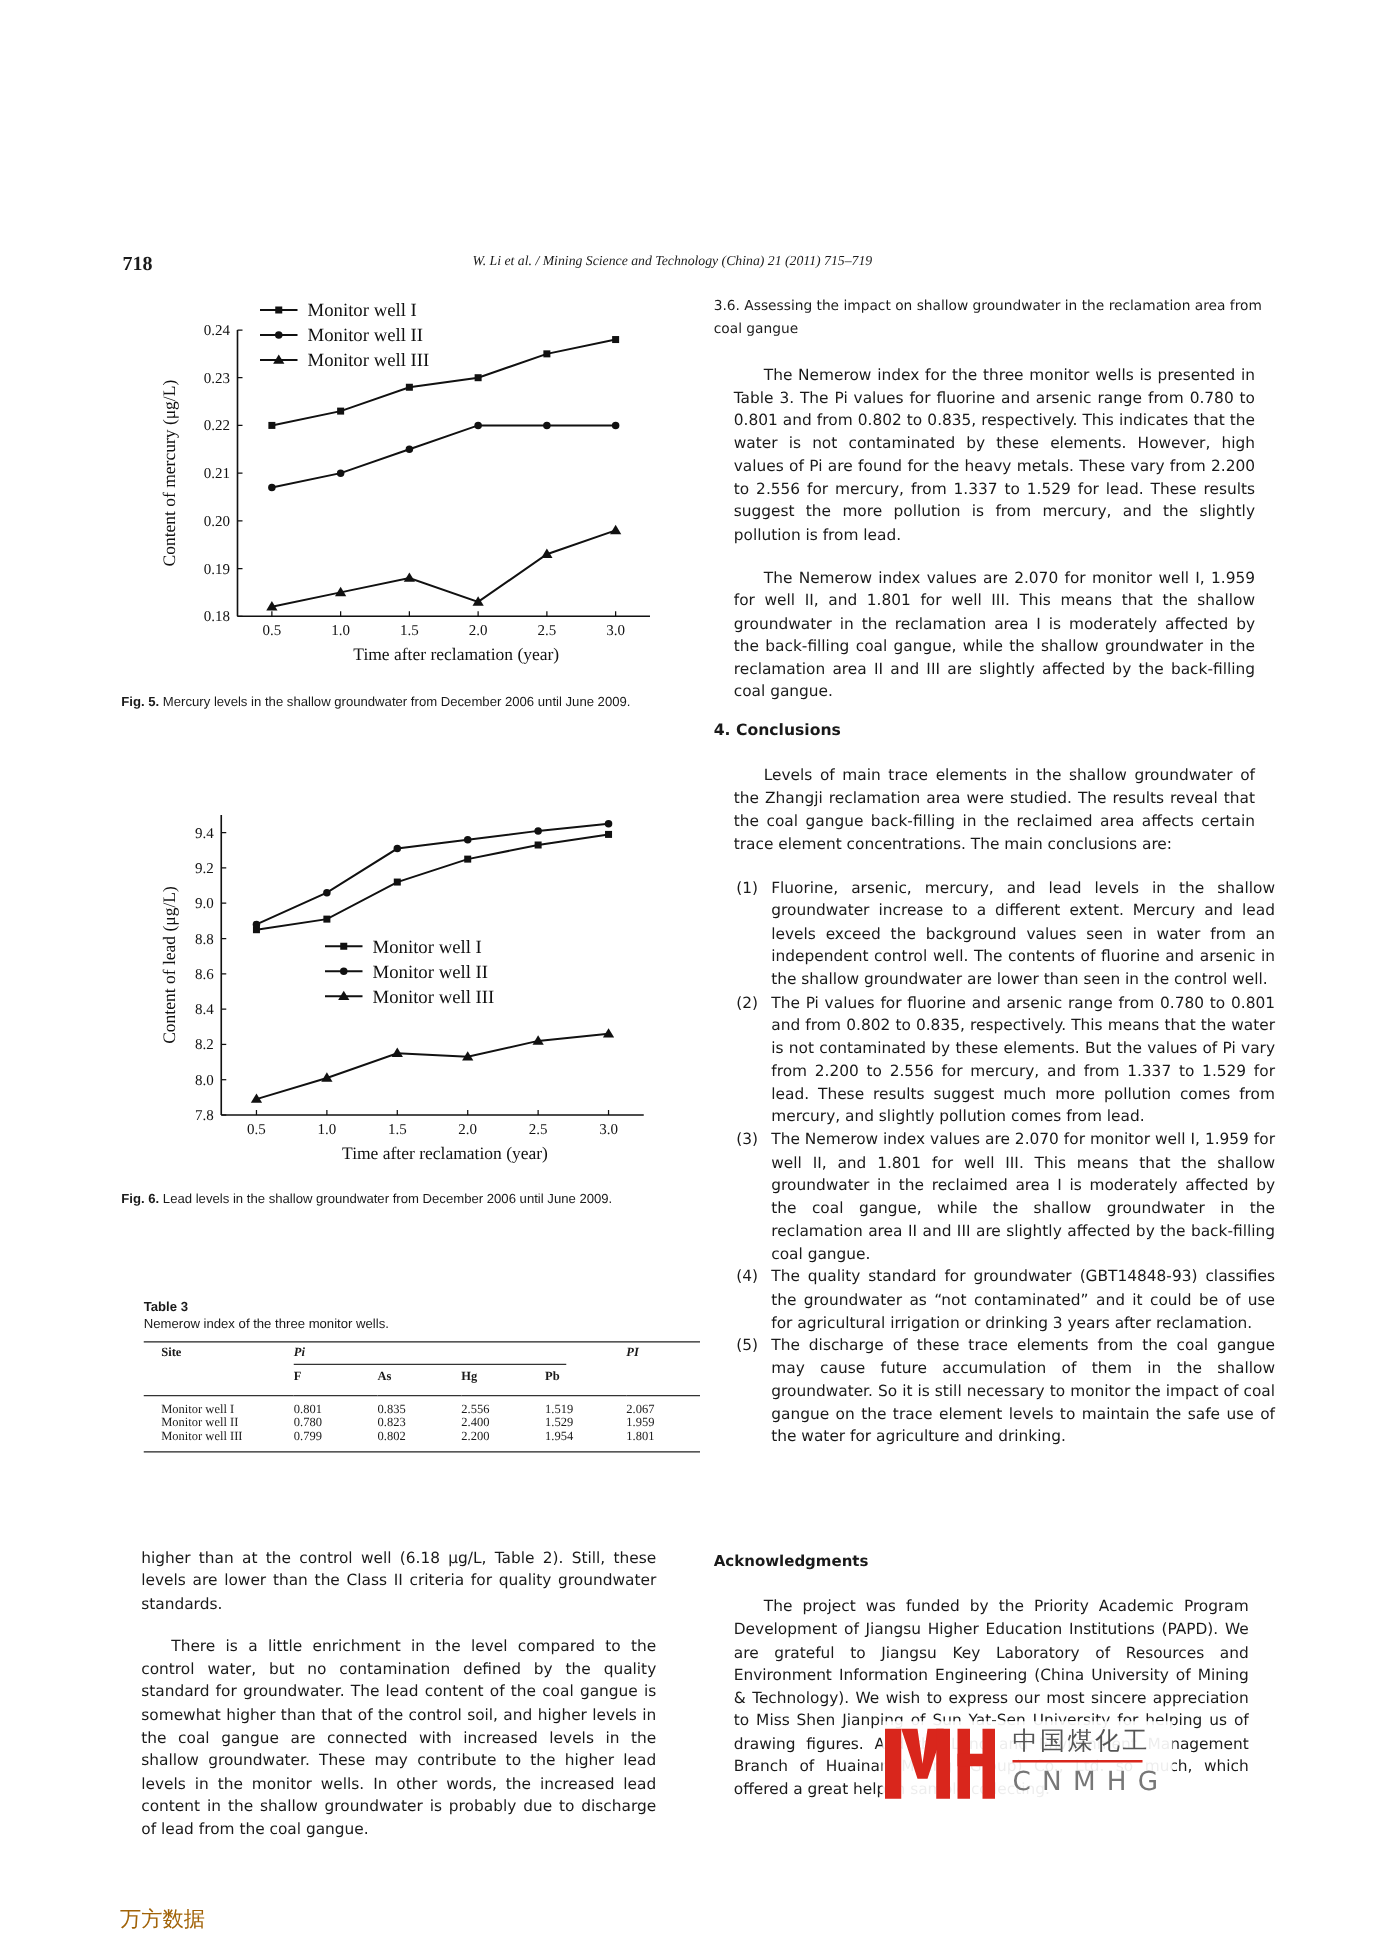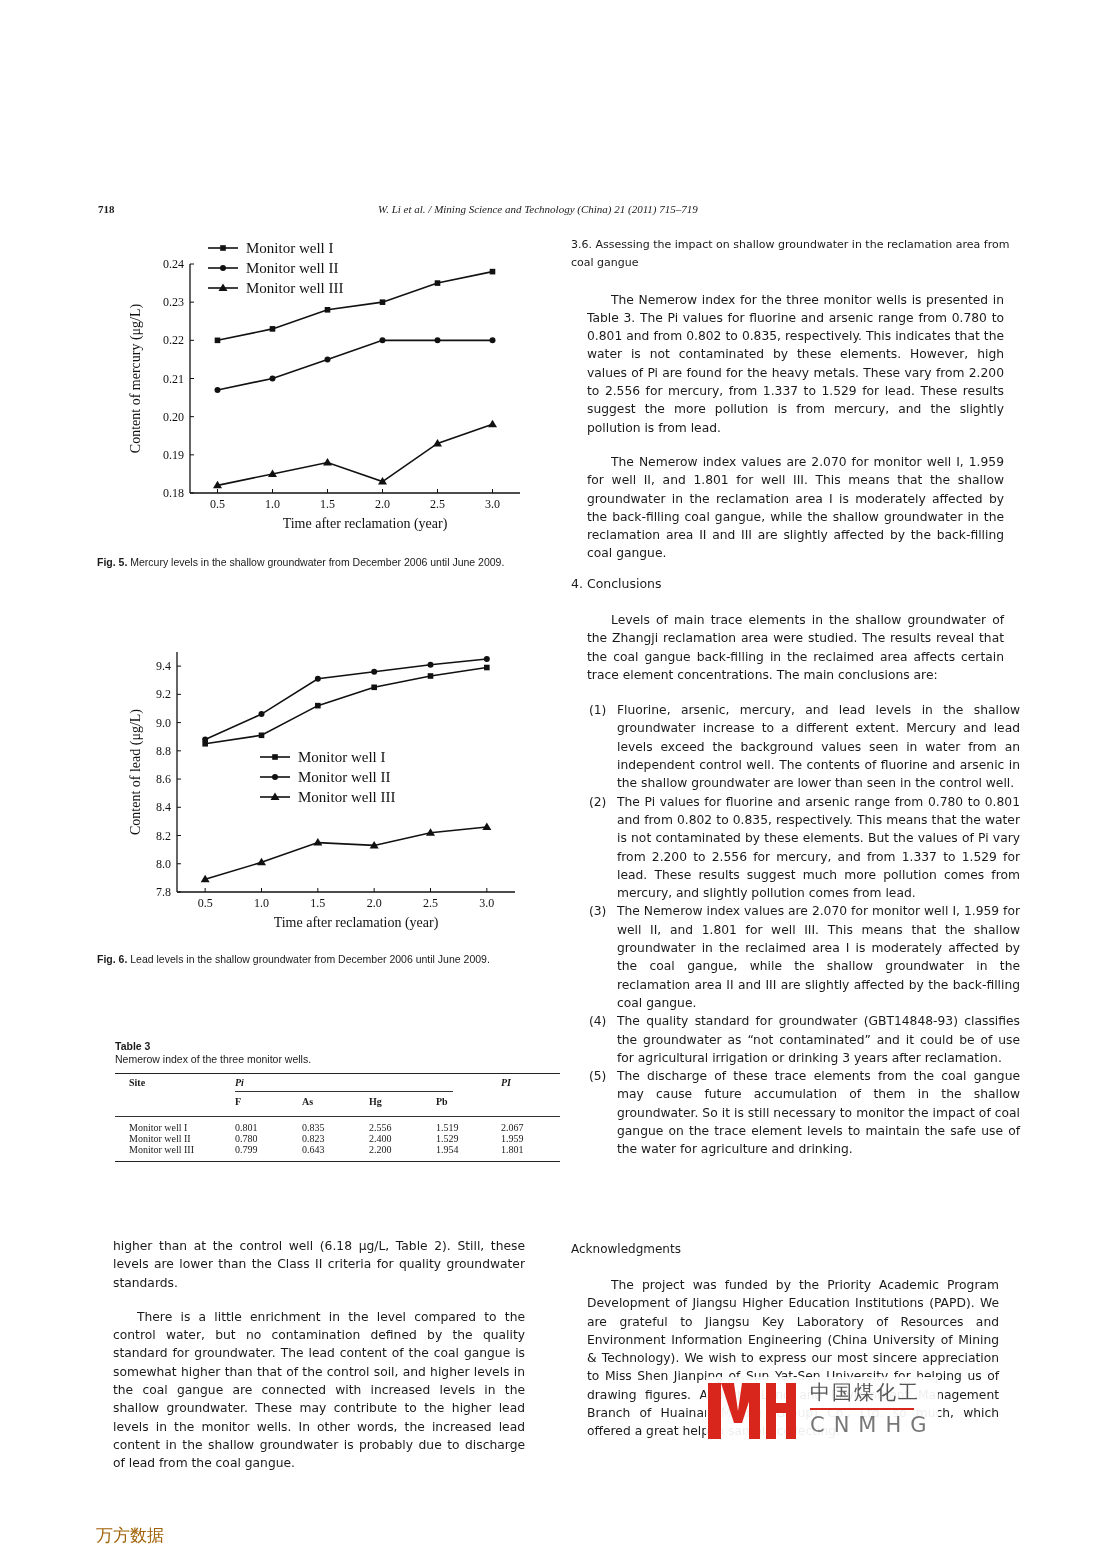--- a/index.html
+++ b/index.html
@@ -1,27 +1,27 @@
 <!DOCTYPE html>
 <html><head>
 <meta charset="utf-8">
 <style>
   html, body { margin: 0; padding: 0; background: #ffffff; }
   body { width: 1113px; height: 1568px; position: relative; overflow: hidden; color: #1a1a1a; font-family: "Liberation Sans", sans-serif; }
   .abs { position: absolute; }
-  .header-page { left: 98px; top: 203px; font-size: 11px; font-weight: bold; font-family: "Liberation Serif", serif; }
+  .header-page { left: 98px; top: 203px; font-size: 16px; font-weight: bold; font-family: "Liberation Serif", serif; }
   .header-journal { left: 378px; top: 203px; font-size: 11px; font-style: italic; font-family: "Liberation Serif", serif; }
   .chart-svg { position: absolute; }
   .chart-svg text { font-family: "Liberation Serif", serif; fill: #111; }
   .caption { font-size: 10.5px; line-height: 13px; font-family: "Liberation Sans", sans-serif; }
   .caption b { font-weight: bold; }
   .body-text { font-family: "DejaVu Sans", sans-serif; font-size: 12.3px; line-height: 18.3px; text-align: justify; }
   .body-text p { margin: 16px; text-indent: 24px; }
   .sec-title { font-family: "DejaVu Sans", sans-serif; font-size: 11px; line-height: 18.3px; }
-  .h-bold { font-family: "DejaVu Sans", sans-serif; font-size: 12.5px; font-weight: normal; }
+  .h-bold { font-family: "DejaVu Sans", sans-serif; font-size: 12.5px; font-weight: bold; }
   ol.concl { list-style: none; margin: 0; padding: 0; }
   ol.concl li { position: relative; padding-left: 28px; text-align: justify; }
   ol.concl li .num { position: absolute; left: 0; top: 0; }
   table.t3 { border-collapse: collapse; font-family: Liberation Serif, serif; font-size: 10px; }
   table.t3 td, table.t3 th { padding: 0; text-align: left; font-weight: normal; vertical-align: top; }
   .watermark { left: 706px; top: 1377px; width: 232px; height: 70px; }
   .wm-chinese { font-size: 20px; color: #555; font-family: "DejaVu Sans", sans-serif; letter-spacing: 2px; }
   .wm-latin { font-size: 21px; color: #777; font-family: "DejaVu Sans", sans-serif; letter-spacing: 9px; }
   .footer-brand { left: 96px; top: 1524px; font-size: 17px; color: #a16207; font-family: "DejaVu Sans", sans-serif; }
 </style>
@@ -215,21 +215,21 @@
       <td style="padding-left:14px;">Monitor well II</td>
       <td>0.780</td>
       <td>0.823</td>
       <td>2.400</td>
       <td>1.529</td>
       <td>1.959</td>
     </tr>
     <tr>
       <td style="padding-left:14px; padding-bottom:6px;">Monitor well III</td>
       <td>0.799</td>
-      <td>0.643</td>
+      <td>0.802</td>
       <td>2.200</td>
       <td>1.954</td>
       <td>1.801</td>
     </tr>
   </tbody>
     </table>
   <div style="border-top:1.5px solid #222;"></div>
 </div>
 
 <div class="abs body-text" style="left:97px; top:1221px; width:444px;">

